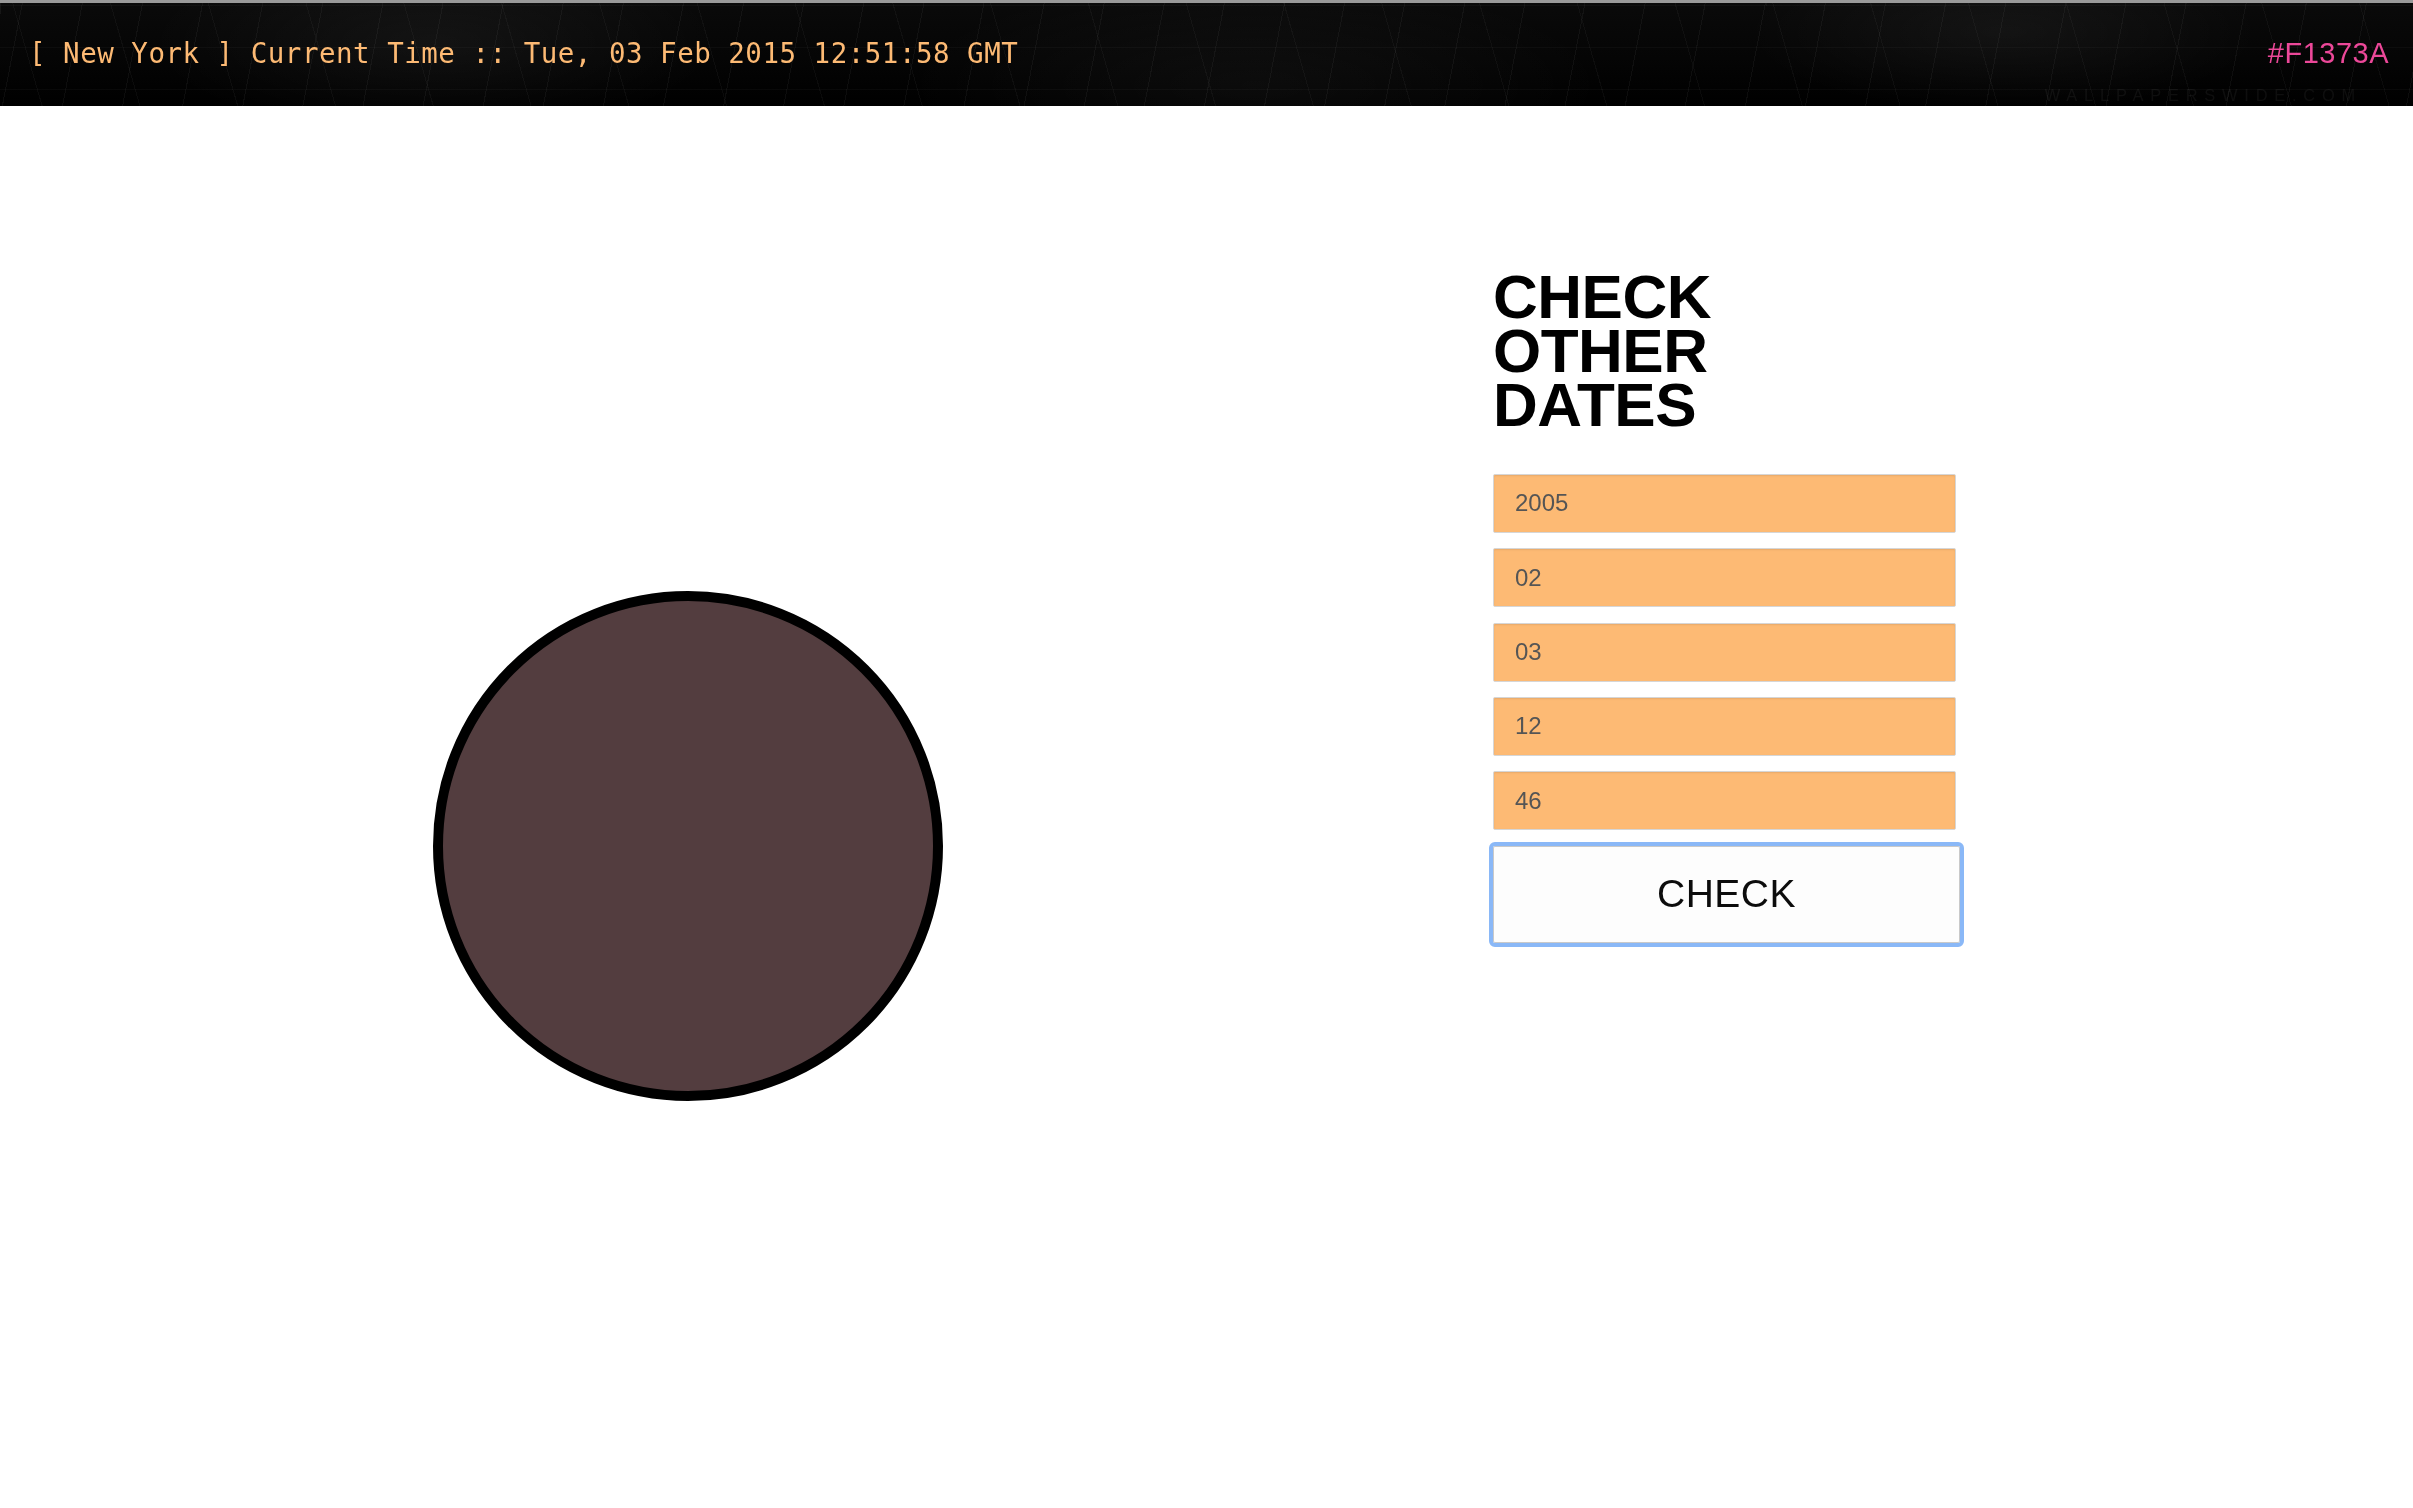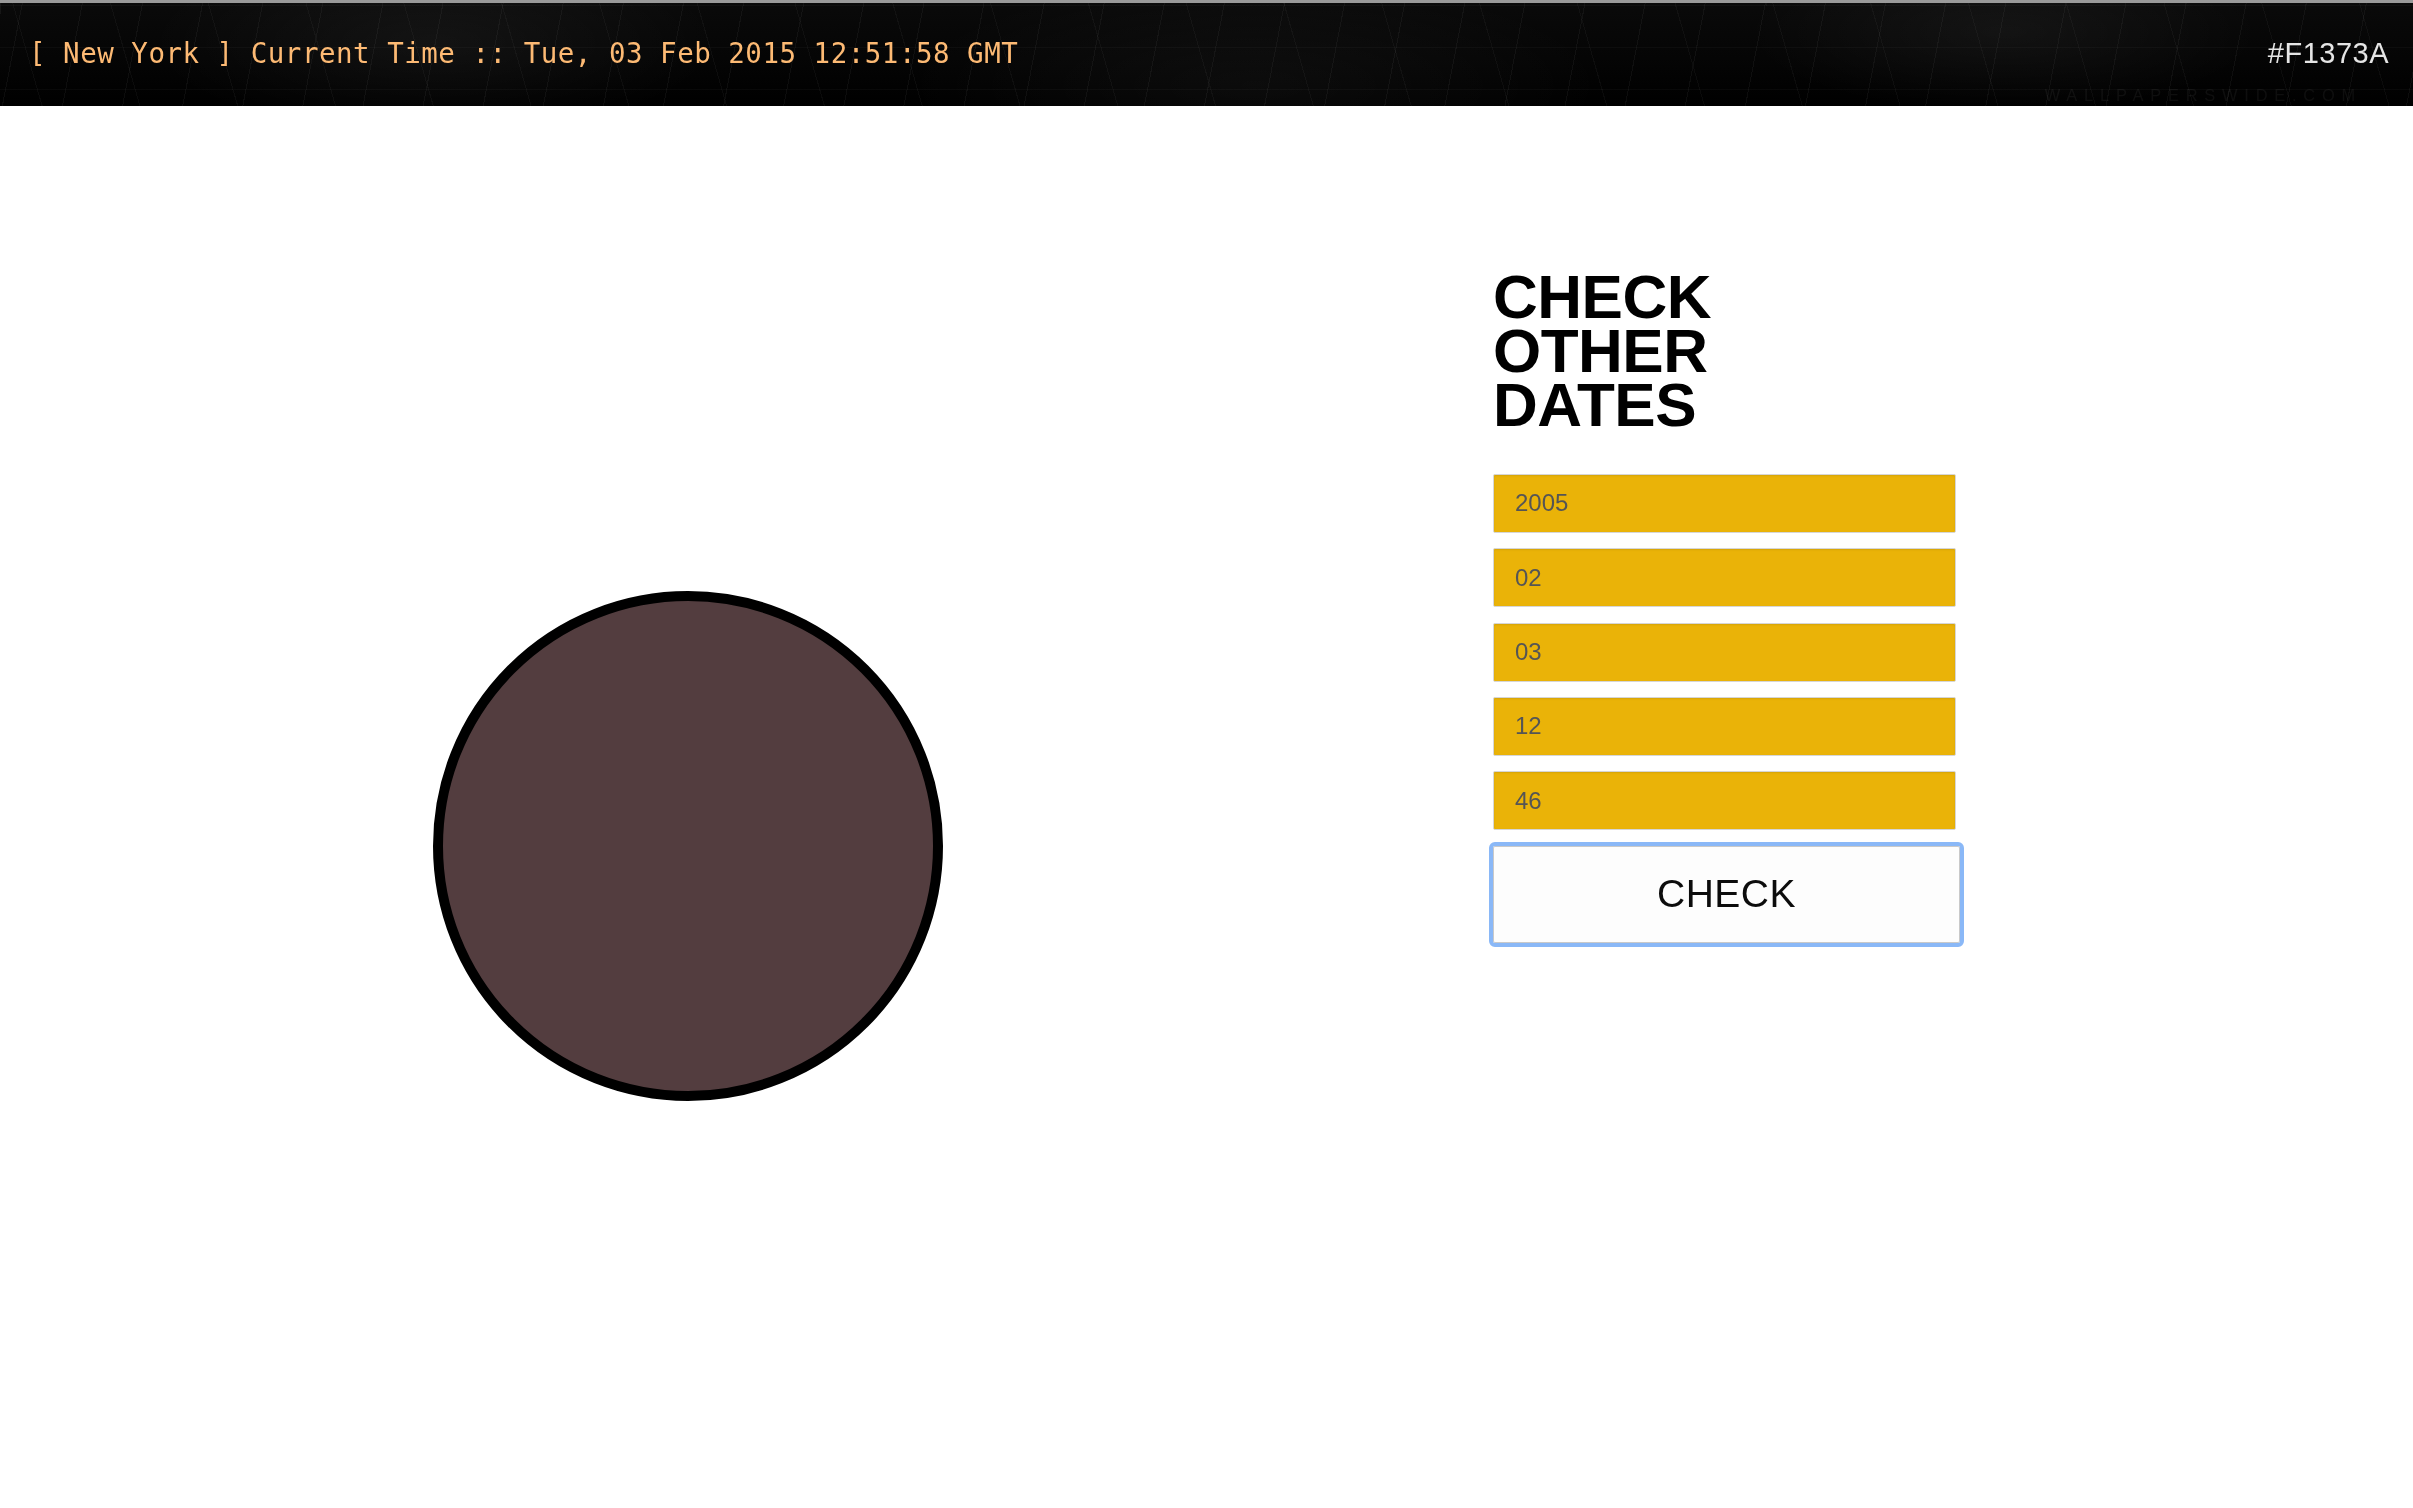--- a/index.html
+++ b/index.html
@@ -101,21 +101,21 @@
 
   .header-code {
     position: absolute;
     right: 25px;
     top: 50%;
     transform: translateY(-50%);
     font-family: "Liberation Sans", sans-serif;
     font-size: 29px;
     font-weight: 400;
     letter-spacing: 0.5px;
-    color: #e5e5e5;
+    color: #ec4899;
     white-space: nowrap;
     z-index: 3;
   }
 
   
   .page {
     position: absolute;
     top: 106px; left: 0;
     width: 2414px;
     height: 988px;
@@ -163,21 +163,21 @@
 
   .date-input {
     display: block;
     width: 463px;
     height: 59px;
     margin-bottom: 15.4px;
     padding: 0 21px;
     font-family: "Liberation Sans", sans-serif;
     font-size: 24px;
     color: #555555;
-    background: #eab308;
+    background: #fdba74;
     border: 1px solid #d6d6d6;
     border-radius: 1.9px;
     box-shadow: inset 0 1px 1.9px rgba(0,0,0,0.09);
     outline: none;
   }
   .date-input::placeholder { color: #555555; opacity: 1; }
 
   .check-button {
     display: block;
     width: 467px;

